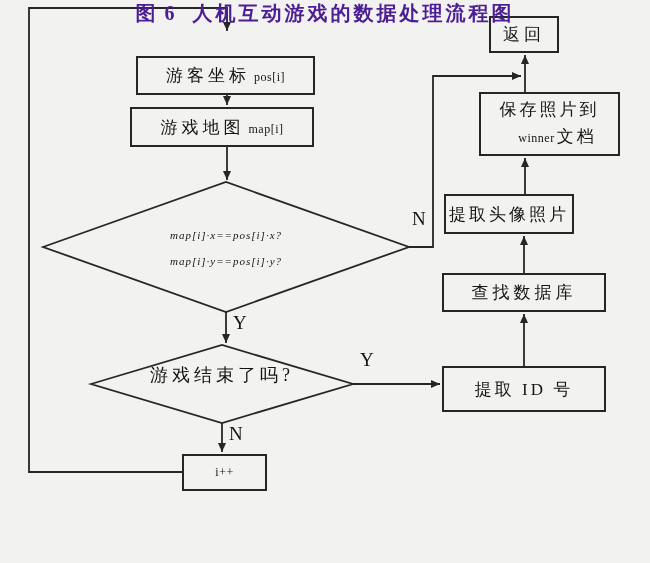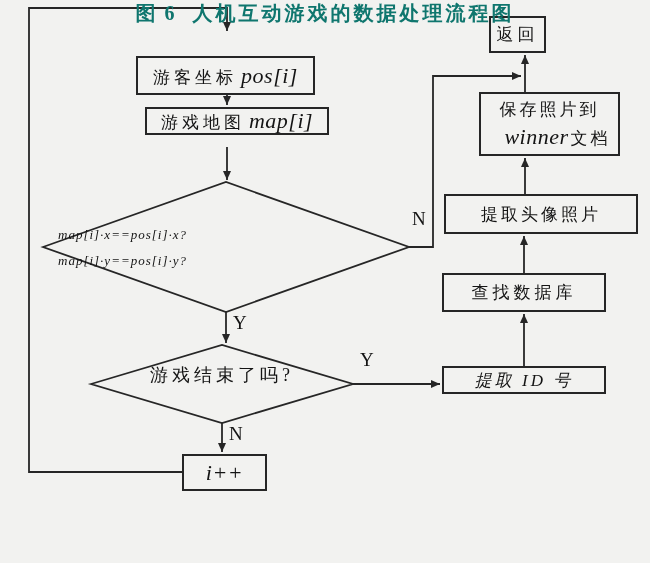--- a/index.html
+++ b/index.html
@@ -19,29 +19,29 @@
     border:2px solid #262626;
     background:#f2f2f0;
     box-sizing:border-box;
     text-align:center;
     white-space:nowrap;
   }
   .row { display:flex; align-items:baseline; justify-content:center; }
   .cn  { font-size:17px; letter-spacing:4px; }
   .cn-tight { font-size:17px; letter-spacing:3px; }
   .math {
-    font-style:italic;
-    font-size:22px;
+    font-size:12px;
     letter-spacing:0.5px;
     margin-left:4px;
   }
   .diamond-text {
     position:absolute;
+    text-align:center;
     font-style:italic;
-    font-size:13px;
+    font-size:11px;
     line-height:26px;
     letter-spacing:1px;
   }
   .diamond-text-cn {
     position:absolute;
     text-align:center;
     font-size:18px;
     letter-spacing:4px;
     font-style:normal;
   }
@@ -50,21 +50,21 @@
     font-size:19px;
     font-family:"Liberation Serif","DejaVu Serif",serif;
   }
   .caption {
     position:absolute;
     left:0; right:0; top:512;
     text-align:center;
     font-size:20px;
     letter-spacing:3px;
     font-weight:600;
-    color:#0f766e;
+    color:#4c1d95;
   }
   .caption .fig-no { margin-right:16px; letter-spacing:2px; }
 </style>
 </head>
 <body>
 
 <div class="page">
 
   <svg class="svg-layer" width="650" height="563" viewBox="0 0 650 563">
     <defs>
@@ -101,48 +101,48 @@
     </g>
   </svg>
 
   <div class="node" style="left:136px; top:33px; width:179px; height:39px;margin-top:23px;">
     <div class="row">
         <span class="cn">游客坐标</span>
         <span class="math">pos[i]</span>
       </div>
   </div>
 
-  <div class="node" style="left:145px; top:107px; width:184px; height:28px;">
+  <div class="node" style="left:130px; top:107px; width:184px; height:40px;">
     <div class="row">
         <span class="cn">游戏地图</span>
         <span class="math">map[i]</span>
       </div>
   </div>
 
-  <div class="node" style="left:489px; top:16px; width:57px; height:37px;text-align:center;">
+  <div class="node" style="left:489px; top:16px; width:70px; height:37px;text-align:center;">
     <span class="cn">返回</span>
   </div>
 
   <div class="node" style="left:479px; top:92px; width:141px; height:64px; line-height:27px;">
     <span class="cn-tight">保存照片到</span>
     <div class="row">
         <span class="math" style="margin-left:16px;">winner</span>
         <span class="cn-tight" style="margin-left:2px;">文档</span>
       </div>
   </div>
 
-  <div class="node" style="left:444px; top:194px; width:194px; height:40px;">
+  <div class="node" style="left:444px; top:194px; width:130px; height:40px;">
     <span class="cn-tight">提取头像照片</span>
   </div>
 
   <div class="node" style="left:442px; top:273px; width:164px; height:39px;">
     <span class="cn">查找数据库</span>
   </div>
 
-  <div class="node" style="left:442px; top:366px; width:164px; height:28px;font-style:italic;">
+  <div class="node" style="left:442px; top:366px; width:164px; height:46px;">
     <span class="cn-tight">提取 ID 号</span>
   </div>
 
   <div class="node" style="left:182px; top:454px; width:85px; height:37px;">
     <span class="math" style="margin-left:0;">i++</span>
   </div>
 
   <div class="diamond-text" style="left:58px; top:222px; width:336px;">
     <div>map[i]·x==pos[i]·x?</div>
     <div>map[i]·y==pos[i]·y?</div>

